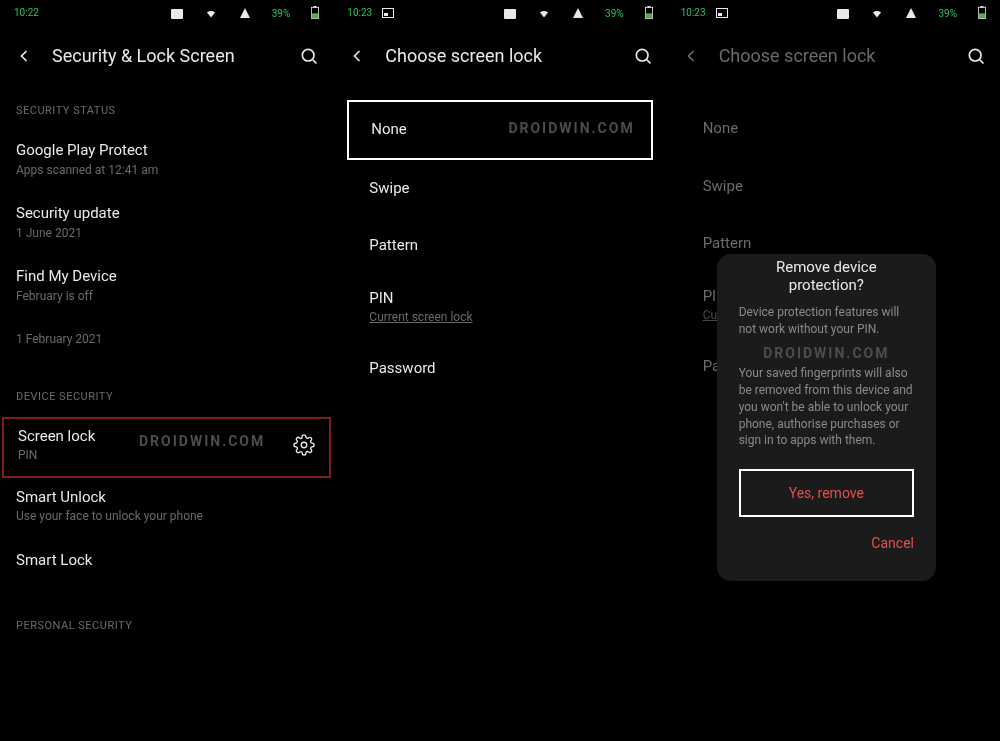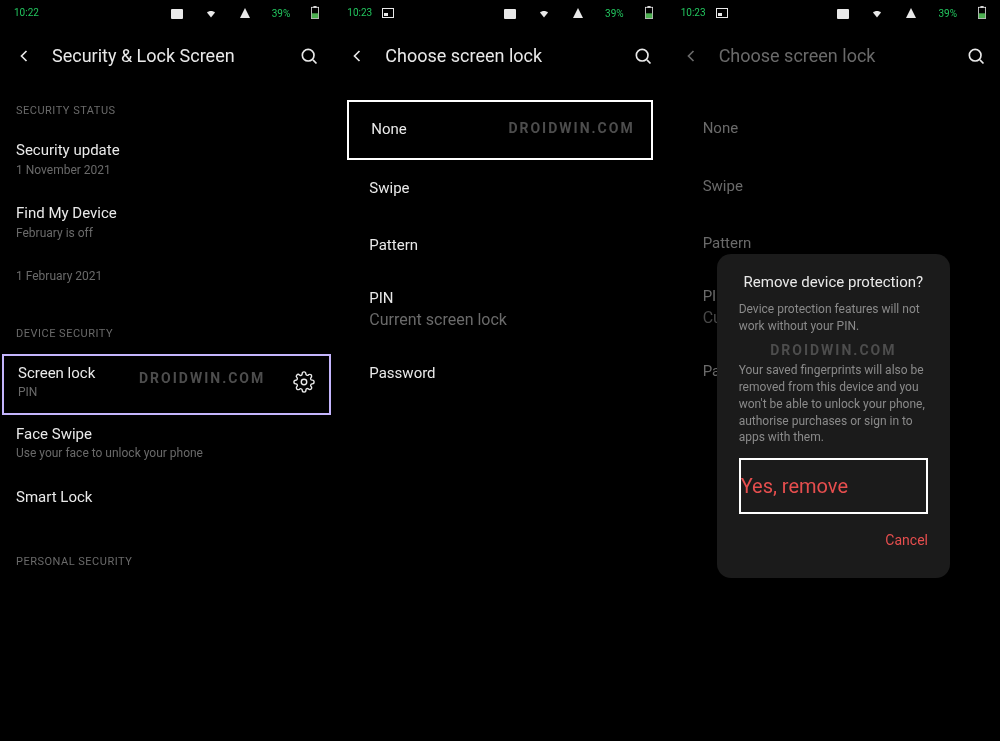--- a/index.html
+++ b/index.html
@@ -90,21 +90,21 @@
       font-size: 12px;
       color: #6a6a6a;
       margin-top: 2px;
       line-height: 1.3;
     }
     .gear-icon {
       flex-shrink: 0;
       margin-left: 10px;
     }
     .highlighted {
-      border: 2px solid #c4b5fd;
+      border: 2px solid #7f1d1d;
       margin-left: -14px;
       margin-right: -14px;
       padding-left: 14px;
       padding-right: 14px;
       gap: 10px;
     }
     .watermark {
       position: absolute;
       color: #4d4d4d;
       font-size: 14px;
@@ -112,21 +112,22 @@
       letter-spacing: 2px;
       pointer-events: none;
     }
     .lock-option {
       padding: 19px 0;
     }
     .lock-option .item-title {
       font-size: 15px;
     }
     .lock-option .item-subtitle {
-      font-size: 16px;
+      font-size: 12px;
+      text-decoration: underline;
     }
     .lock-option.highlighted-opt {
       border: 2px solid #fff;
       margin: 0 -22px;
       padding: 18px 22px;
     }
     .panel-2 .content, .panel-3 .content {
       padding: 0 36px;
     }
     .dim-text .item-title {
@@ -140,47 +141,47 @@
       top: 0;
       left: 0;
       right: 0;
       bottom: 0;
       background: rgba(0,0,0,0.0);
     }
     .dialog {
       position: absolute;
       top: 254px;
       left: 50px;
-      right: 50px;
+      right: 64px;
       background: #1b1b1b;
       border-radius: 14px;
-      padding: 19px 22px 16px 22px;
+      padding: 4px 22px 16px 22px;
     }
     .dialog-title {
       font-size: 15px;
       color: #e9e9e9;
       text-align: center;
       margin-bottom: 10px;
     }
     .dialog-body {
       font-size: 12px;
       color: #8a8a8a;
       line-height: 1.4;
       text-align: left;
     }
     .dialog-body p {
       margin-bottom: 4px;
     }
     .dialog-button-primary {
       border: 2px solid #fff;
       padding: 14px 0;
-      text-align: left;
-      margin-top: 12px;
+      text-align: center;
+      margin-top: 20px;
       color: #e64e4e;
-      font-size: 20px;
+      font-size: 14px;
     }
     .dialog-button-secondary {
       padding: 14px 0;
       text-align: right;
       color: #e64e4e;
       font-size: 14px;
       margin-top: 4px;
     }
     .dialog .watermark {
       position: static;
@@ -243,22 +244,28 @@
     <svg class="search-icon" width="20" height="20" viewBox="0 0 24 24" fill="none" stroke="#e9e9e9" stroke-width="2">
         <circle cx="11" cy="11" r="7"></circle>
         <path d="M21 21l-4.3-4.3"></path>
       </svg>
   </div>
   <div class="content">
     <div class="section-header first">SECURITY STATUS</div>
 
     <div class="item">
       <div class="item-body">
+        <div class="item-title">Google Play Protect</div>
+        <div class="item-subtitle">Apps scanned at 12:41 am</div>
+      </div>
+    </div>
+    <div class="item">
+      <div class="item-body">
         <div class="item-title">Security update</div>
-        <div class="item-subtitle">1 November 2021</div>
+        <div class="item-subtitle">1 June 2021</div>
       </div>
     </div>
     <div class="item">
       <div class="item-body">
         <div class="item-title">Find My Device</div>
         <div class="item-subtitle">February is off</div>
       </div>
     </div>
     <div class="item">
       <div class="item-body">
@@ -275,21 +282,21 @@
       </div>
       <span class="watermark" style="position:absolute;left:135px;top:14px;">DROIDWIN.COM</span>
       <svg class="gear-icon" width="22" height="22" viewBox="0 0 24 24" fill="none" stroke="#e9e9e9" stroke-width="1.5">
           <circle cx="12" cy="12" r="3"></circle>
           <path d="M19.4 15a1.65 1.65 0 0 0 .33 1.82l.06.06a2 2 0 1 1-2.83 2.83l-.06-.06a1.65 1.65 0 0 0-1.82-.33 1.65 1.65 0 0 0-1 1.51V21a2 2 0 1 1-4 0v-.09A1.65 1.65 0 0 0 9 19.4a1.65 1.65 0 0 0-1.82.33l-.06.06a2 2 0 1 1-2.83-2.83l.06-.06a1.65 1.65 0 0 0 .33-1.82 1.65 1.65 0 0 0-1.51-1H3a2 2 0 1 1 0-4h.09A1.65 1.65 0 0 0 4.6 9a1.65 1.65 0 0 0-.33-1.82l-.06-.06a2 2 0 1 1 2.83-2.83l.06.06a1.65 1.65 0 0 0 1.82.33H9a1.65 1.65 0 0 0 1-1.51V3a2 2 0 1 1 4 0v.09a1.65 1.65 0 0 0 1 1.51 1.65 1.65 0 0 0 1.82-.33l.06-.06a2 2 0 1 1 2.83 2.83l-.06.06a1.65 1.65 0 0 0-.33 1.82V9a1.65 1.65 0 0 0 1.51 1H21a2 2 0 1 1 0 4h-.09a1.65 1.65 0 0 0-1.51 1z"></path>
         </svg>
     </div>
 
     <div class="item">
       <div class="item-body">
-        <div class="item-title">Face Swipe</div>
+        <div class="item-title">Smart Unlock</div>
         <div class="item-subtitle">Use your face to unlock your phone</div>
       </div>
     </div>
     <div class="item" style="padding-bottom:22px;">
       <div class="item-body">
         <div class="item-title">Smart Lock</div>
       </div>
     </div>
 
     <div class="section-header">PERSONAL SECURITY</div>

